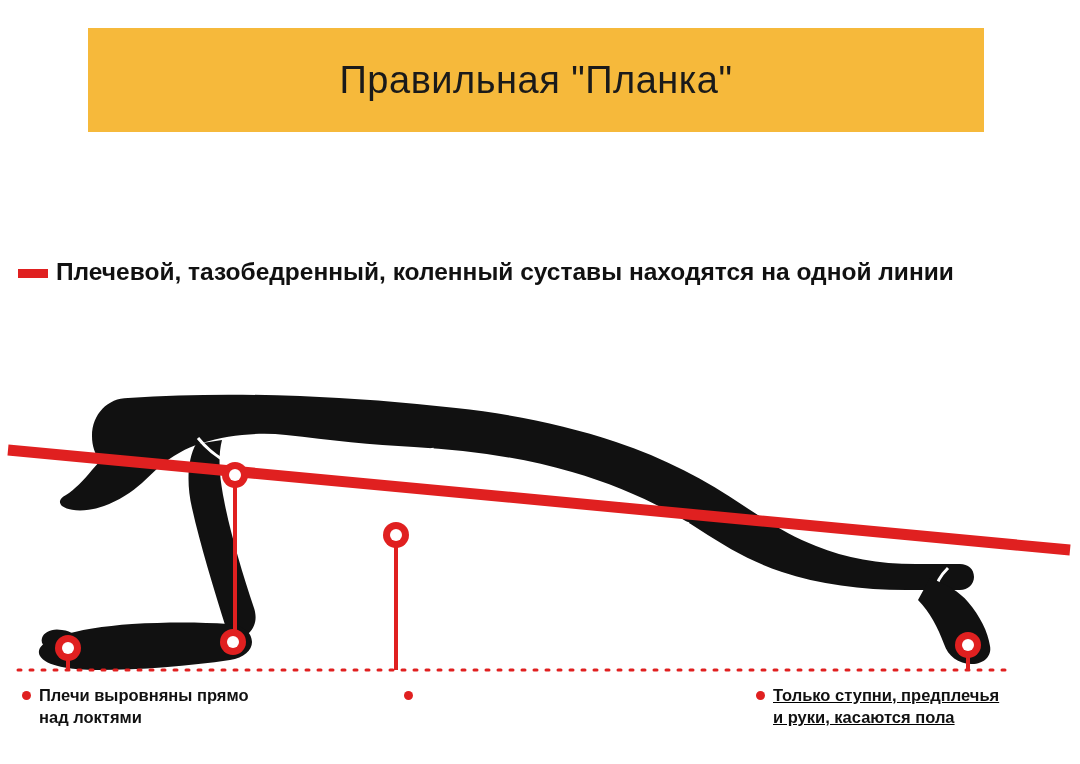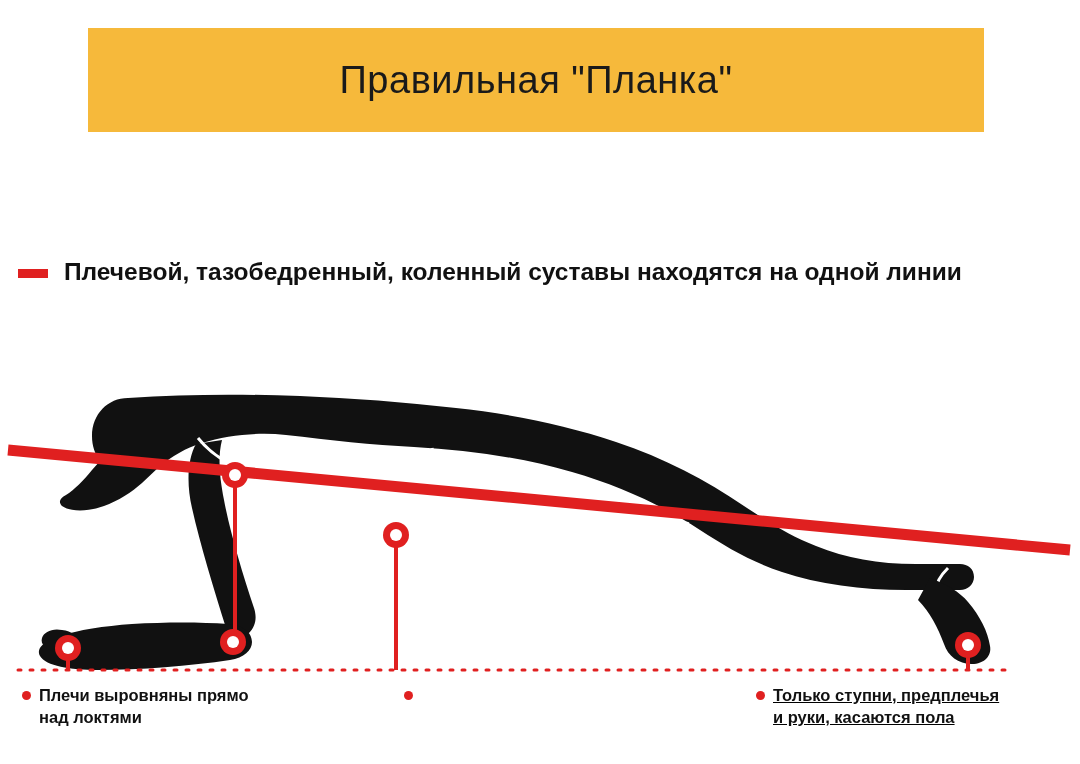--- a/index.html
+++ b/index.html
@@ -37,21 +37,21 @@
     white-space: nowrap;
   }
 
   
   .legend {
     position: absolute;
     left: 18px;
     top: 258px;
     display: flex;
     align-items: center;
-    gap: 16px;
+    gap: 8px;
   }
   .legend-dash {
     width: 30px;
     height: 9px;
     background: #e02020;
     flex: 0 0 auto;
     margin-top: 2px;
   }
   .legend-text {
     font-size: 24.5px;

